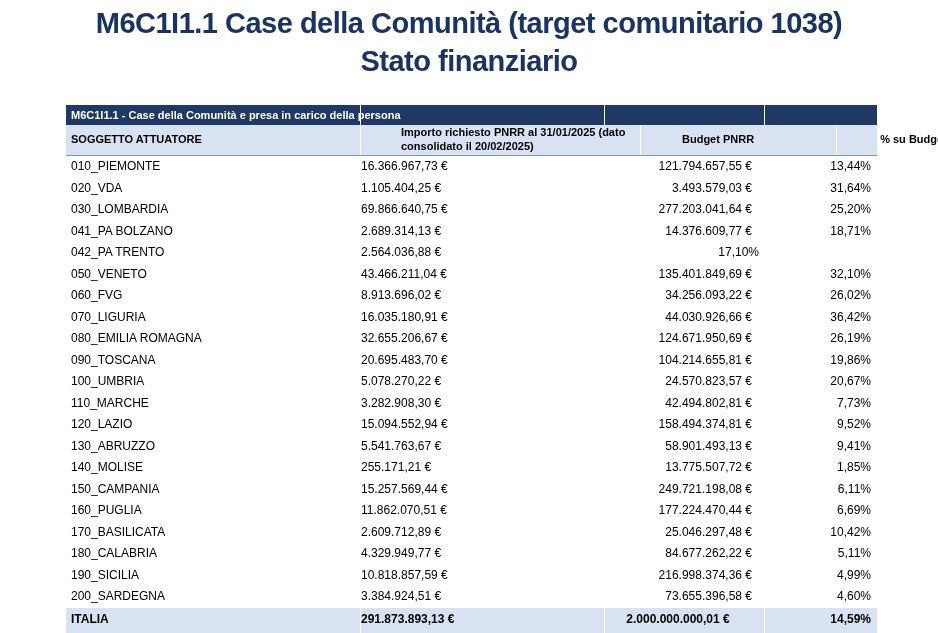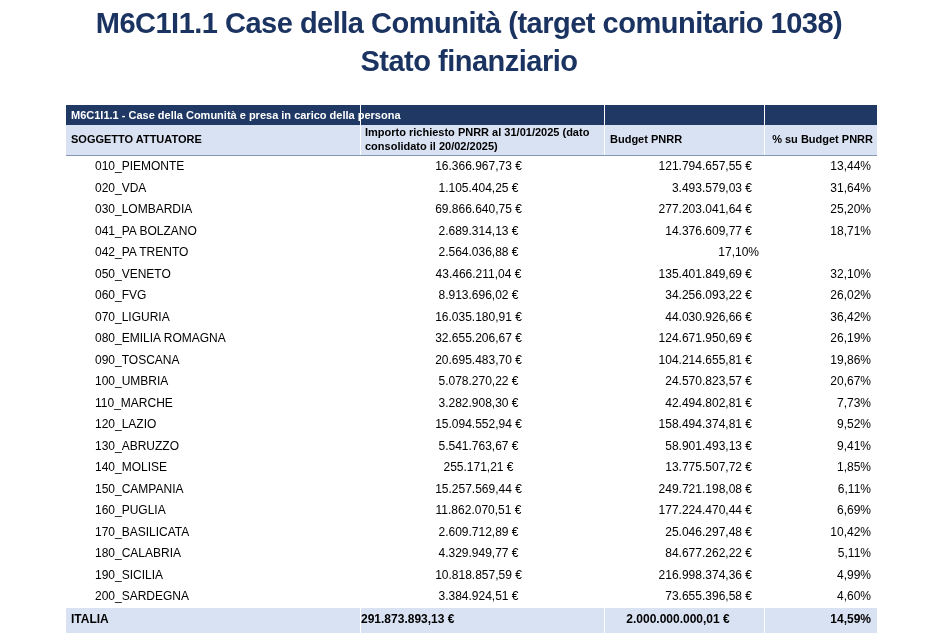--- a/index.html
+++ b/index.html
@@ -21,33 +21,33 @@
   
   .tbl{position:absolute;left:66px;top:101px;width:811px;}
   .grid{display:grid;grid-template-columns:295px 244px 160px 112px;}
 
   .bar{background:var(--navy);height:20px;}
   .bar .cell{border-right:1px solid #fff;height:20px;}
   .bar .cell:last-child{border-right:none;}
   .bar .label{color:#fff;font-weight:bold;font-size:11px;line-height:20px;
     padding-left:5px;white-space:nowrap;}
 
-  .hdr{background:var(--lightblue);border-bottom:1px solid #8496B0;}
+  .hdr{background:var(--lightblue);border-bottom:1px solid #8496B0;gap:36px;}
   .hdr .cell{border-right:1px solid #fff;display:flex;align-items:center;
     min-height:30px;font-weight:bold;font-size:11px;line-height:1.25;color:#000;}
   .hdr .cell:last-child{border-right:none;}
   .hdr .c1{padding-left:5px;}
   .hdr .c2{padding-left:4px;padding-right:2px;}
   .hdr .c3{padding-left:5px;}
   .hdr .c4{justify-content:flex-end;padding-right:4px;text-align:right;}
 
   .row{height:21.52px;background:#fff;}
   .row .cell{font-size:12px;color:#000;line-height:21.52px;white-space:nowrap;overflow:hidden;}
-  .row .c1{padding-left:5px;margin-left:24px;}
-  .row .c2{text-align:center;padding-right:9px;}
+  .row .c1{padding-left:5px;}
+  .row .c2{text-align:left;padding-right:9px;}
   .row .c3{text-align:right;padding-right:13px;}
   .row .c4{text-align:right;padding-right:6px;}
 
   .total{background:var(--lightblue);height:31px;font-weight:bold;}
   .total .cell{font-size:12px;color:#000;line-height:23px;white-space:nowrap;
     border-right:1px solid #fff;}
   .total .cell:last-child{border-right:none;}
   .total .c1{padding-left:5px;}
   .total .c2{text-align:left;padding-right:9px;}
   .total .c3{text-align:center;padding-right:13px;}

